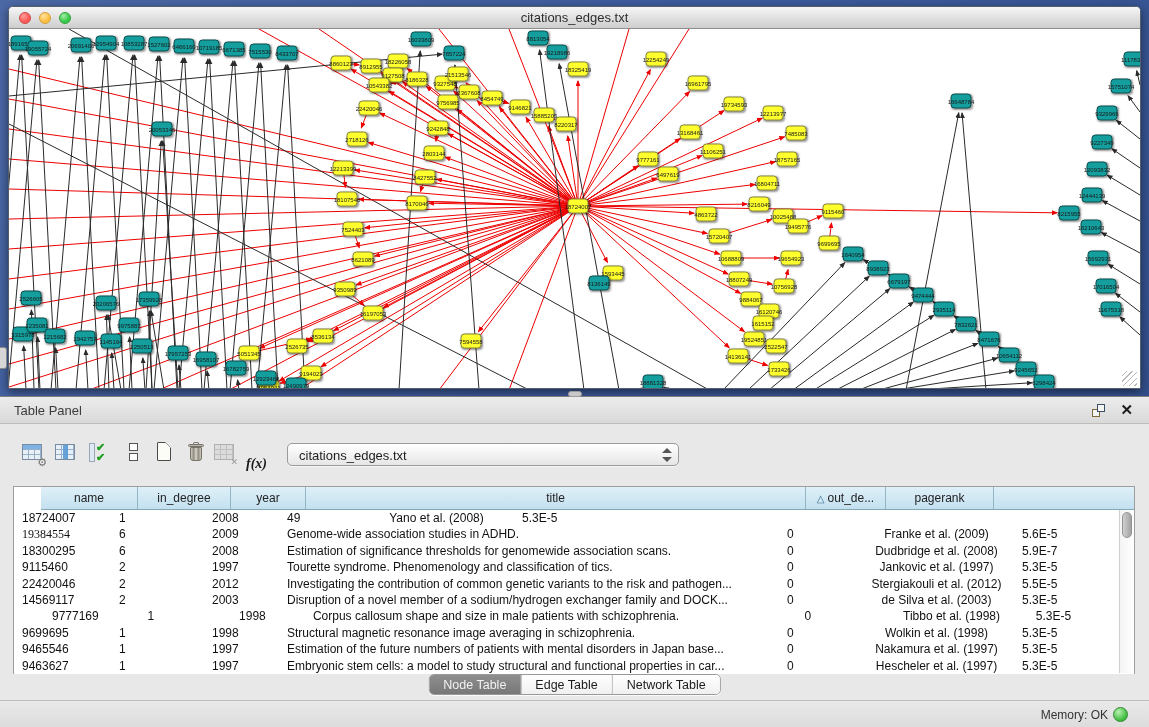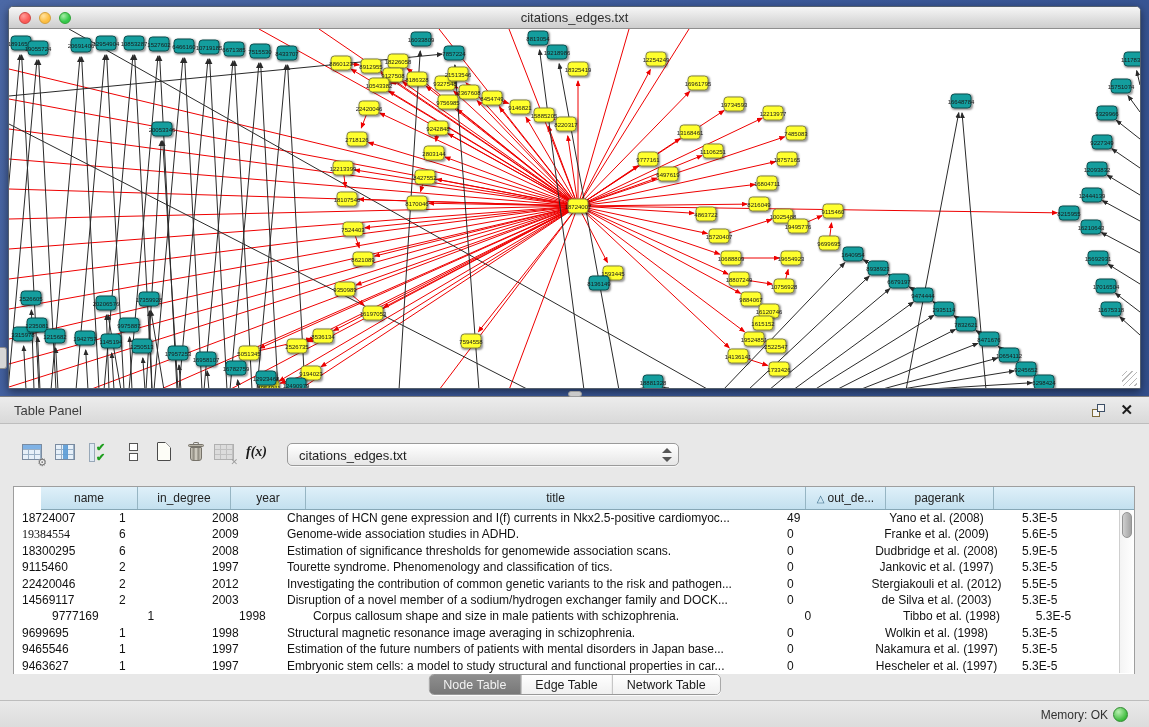--- a/index.html
+++ b/index.html
@@ -68,21 +68,21 @@
   .page:before { content:""; position:absolute; right:-1px; top:-1px; width:6px; height:6px;
     background:linear-gradient(225deg,#e8e8e8 48%, #9c9c9c 50%, #fdfdf7 52%); }
   .trash .lid { position:absolute; left:5px; top:4px; width:16px; height:3px; background:#b9b5a8; border:1px solid #77736a; border-radius:2px; }
   .trash .hnd { position:absolute; left:10px; top:2px; width:6px; height:3px; border:1px solid #77736a; border-bottom:none; border-radius:2px 2px 0 0; }
   .trash .body { position:absolute; left:7px; top:7px; width:12px; height:14px; border:1px solid #77736a; border-radius:1px 1px 3px 3px;
     background:linear-gradient(90deg,#cdc9bd,#8f8b80 28%,#ddd9cd 50%,#8f8b80 72%,#cdc9bd); }
   .tb.disabled .mini-table { border-color:#b0b0b0; background:#dcdcdc; background-image:
       repeating-linear-gradient(to right, transparent 0 5px, #c0c0c0 5px 6px),
       repeating-linear-gradient(to bottom, transparent 0 4px, #c0c0c0 4px 5px); }
   .tb.disabled .delx { position:absolute; right:0; bottom:-1px; font-size:9px; color:#9a9a9a; }
-  .fx { position:absolute; top:4px; font-size:14px; color:#1a1a1a; font-family:"Liberation Serif", serif; font-style:italic; font-weight:bold; }
+  .fx { position:absolute; top:16px; font-size:14px; color:#1a1a1a; font-family:"Liberation Serif", serif; font-style:italic; font-weight:bold; }
 
   .dropdown { position:absolute; left:287px; top:3px; width:392px; height:23px;
     border:1px solid #9a9a9a; border-radius:5px; background:linear-gradient(#ffffff,#e6e6e6);
     box-shadow:0 1px 0 rgba(255,255,255,.7); }
   .dropdown .val { position:absolute; left:11px; top:4px; font-size:13px; color:#1e1e1e; }
   .dropdown .spin { position:absolute; right:6px; top:3px; width:10px; height:16px; }
   .dropdown .spin i { position:absolute; left:0; width:0; height:0; border-left:5px solid transparent; border-right:5px solid transparent; }
   .dropdown .spin .up { top:1px; border-bottom:5px solid #555; }
   .dropdown .spin .dn { bottom:1px; border-top:5px solid #555; }
 
@@ -751,42 +751,41 @@
           <div class="th" style="width: 75px;">year</div>
           <div class="th" style="width: 500px;">title</div>
           <div class="th" style="width: 80px;"><span class="sort">△</span>out_de...</div>
           <div class="th" style="width: 108px;">pagerank</div>
         </div>
       <div class="tbody" id="tbody">
           <div class="tr">
             <div class="td l" style="width: 97px;">18724007</div>
             <div class="td l" style="width: 93px;">1</div>
             <div class="td l" style="width: 75px;">2008</div>
-            <div class="td l" style="width: 500px;">Changes of HCN gene expression and I(f) currents in Nkx2.5-positive cardiomyoc...</div>
             <div class="td l" style="width: 80px;">49</div>
             <div class="td c" style="width: 155px;">Yano et al. (2008)</div>
             <div class="td l" style="width: 108px;">5.3E-5</div>
           </div>
           <div class="tr">
             <div class="td l" style="width: 97px; font-family: Liberation Serif, serif;">19384554</div>
             <div class="td l" style="width: 93px;">6</div>
             <div class="td l" style="width: 75px;">2009</div>
             <div class="td l" style="width: 500px;">Genome-wide association studies in ADHD.</div>
             <div class="td l" style="width: 80px;">0</div>
             <div class="td c" style="width: 155px;">Franke et al. (2009)</div>
             <div class="td l" style="width: 108px;">5.6E-5</div>
           </div>
           <div class="tr">
             <div class="td l" style="width: 97px;">18300295</div>
             <div class="td l" style="width: 93px;">6</div>
             <div class="td l" style="width: 75px;">2008</div>
             <div class="td l" style="width: 500px;">Estimation of significance thresholds for genomewide association scans.</div>
             <div class="td l" style="width: 80px;">0</div>
             <div class="td c" style="width: 155px;">Dudbridge et al. (2008)</div>
-            <div class="td l" style="width: 108px;">5.9E-5</div>
+            <div class="td l" style="width: 108px;">5.9E-7</div>
           </div>
           <div class="tr">
             <div class="td l" style="width: 97px;">9115460</div>
             <div class="td l" style="width: 93px;">2</div>
             <div class="td l" style="width: 75px;">1997</div>
             <div class="td l" style="width: 500px;">Tourette syndrome. Phenomenology and classification of tics.</div>
             <div class="td l" style="width: 80px;">0</div>
             <div class="td c" style="width: 155px;">Jankovic et al. (1997)</div>
             <div class="td l" style="width: 108px;">5.3E-5</div>
           </div>

